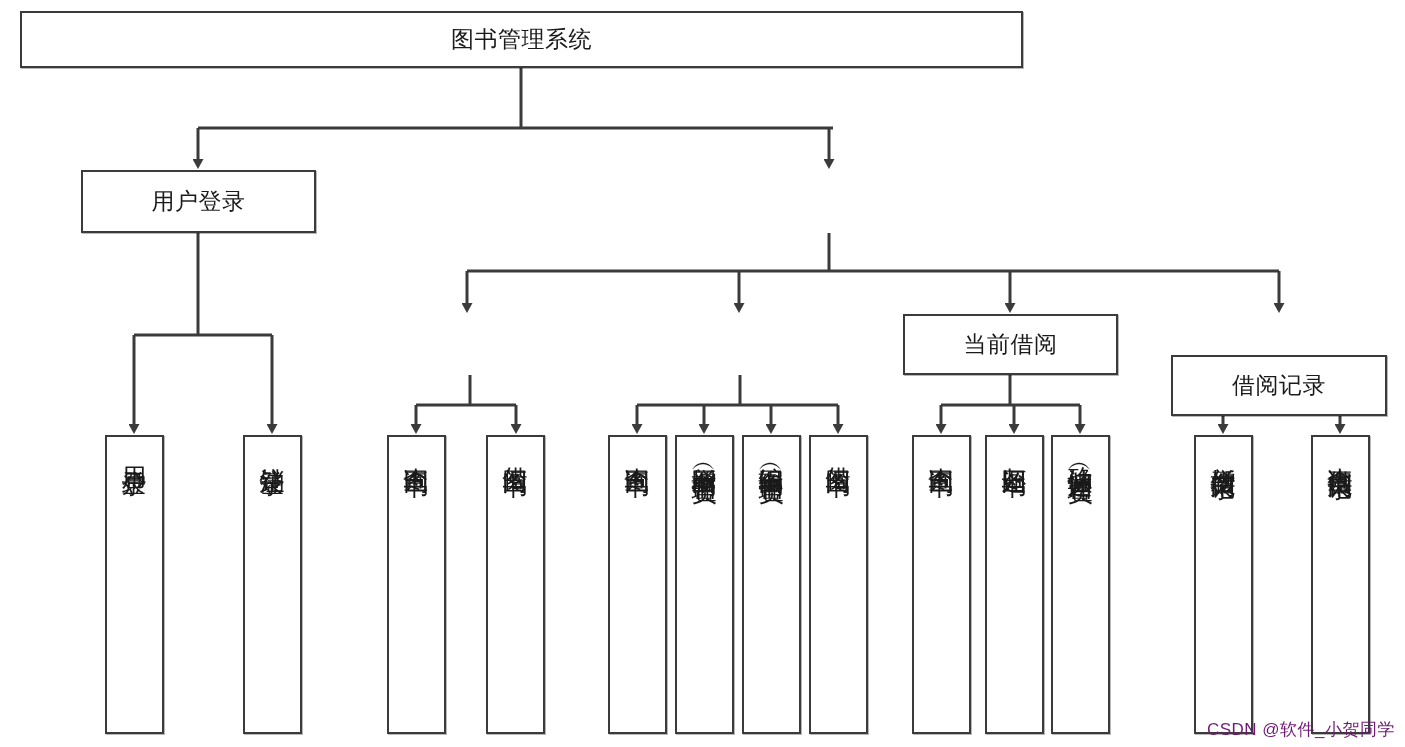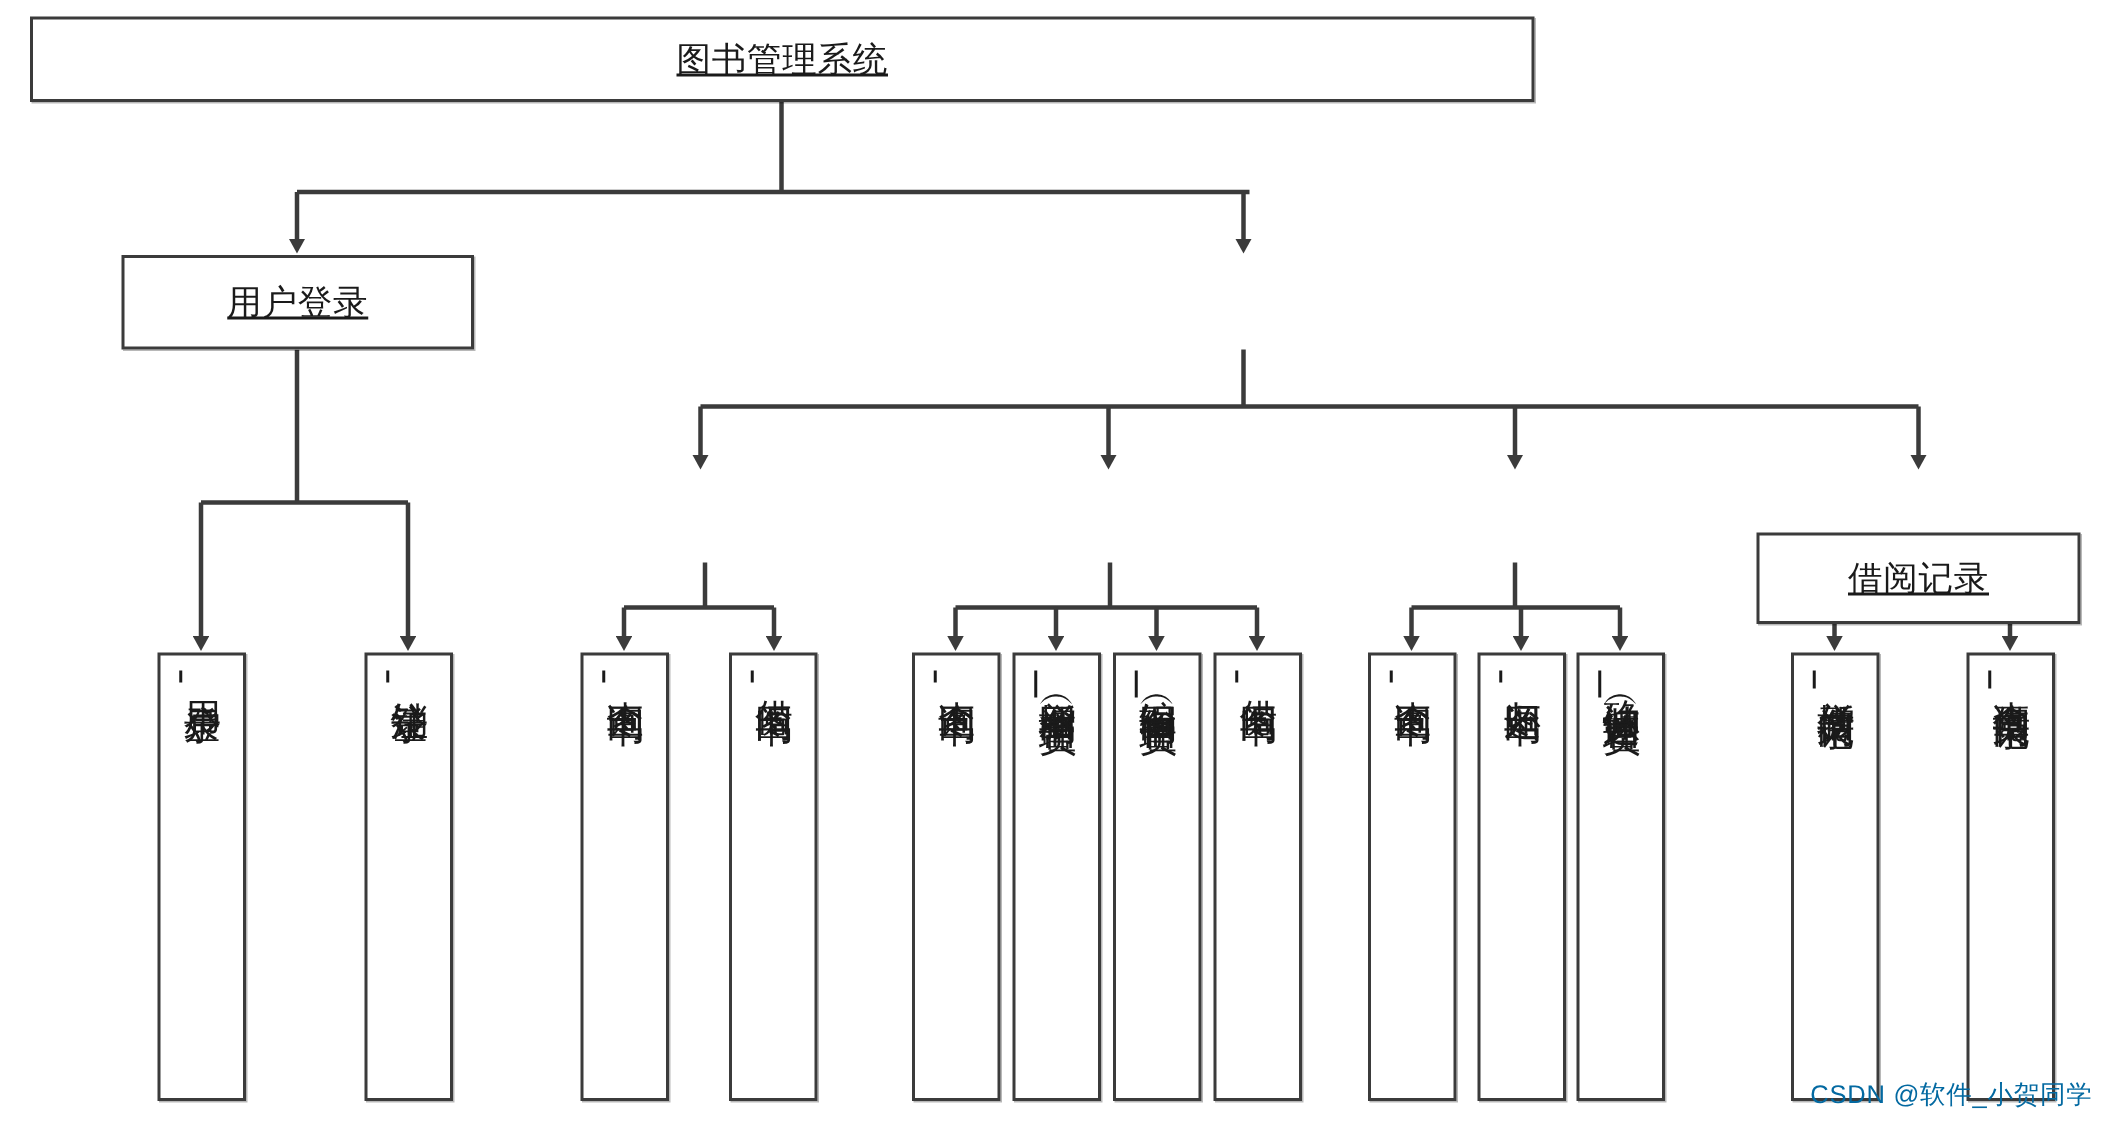--- a/index.html
+++ b/index.html
@@ -34,21 +34,20 @@
     align-items: center;
     justify-content: center;
     color: #1a1a1a;
     box-shadow: 1px 1px 0 rgba(0,0,0,0.28);
   }
   .node .label {
     display: block;
     text-align: left;
     line-height: 1.18;
     letter-spacing: 0.5px;
-    text-decoration: underline;
   }
   .node.horiz .label {
     font-size: 23px;
     white-space: nowrap;
   }
   .node.vert {
     align-items: flex-start;
     padding-top: 10px;
   }
   .node.vert .label {
@@ -57,21 +56,21 @@
     font-size: 25px;
     line-height: 1.12;
     letter-spacing: 2px;
     white-space: nowrap;
   }
   #watermark {
     position: absolute;
     right: 10px;
     bottom: 6px;
     font-size: 17px;
-    color: #0369a1;
+    color: #701a75;
     letter-spacing: 0.5px;
     white-space: nowrap;
   }
 </style>
 </head>
 <body>
 
 <div id="canvas">
 
   <svg class="edges" viewBox="0 0 1405 747" xmlns="http://www.w3.org/2000/svg">
@@ -125,20 +124,23 @@
   </svg>
 
   <div class="node horiz" style="left:20px; top:11px; width:1003px; height:57px;">
     <span class="label">图书管理系统</span>
   </div>
 
   <div class="node horiz" style="left:81px; top:170px; width:235px; height:63px;">
     <span class="label">用户登录</span>
   </div>
 
+  <div class="node horiz" style="left:903px; top:314px; width:215px; height:61px;">
+    <span class="label">当前借阅</span>
+  </div>
   <div class="node horiz" style="left:1171px; top:314px; width:216px; height:61px;margin-top:41px;">
     <span class="label">借阅记录</span>
   </div>
 
   <div class="node vert" style="left:105px; top:435px; width:59px; height:299px;">
     <span class="label">用户登录</span>
   </div>
   <div class="node vert" style="left:243px; top:435px; width:59px; height:299px;">
     <span class="label">注销登录</span>
   </div>

